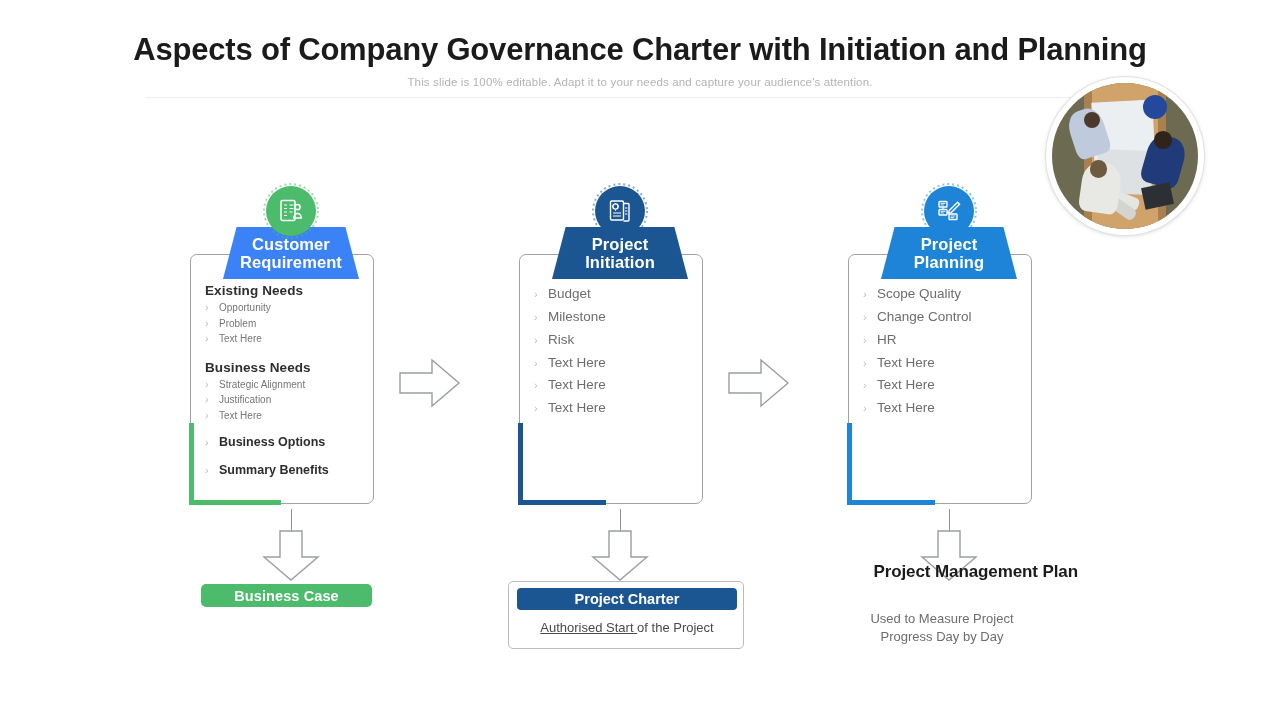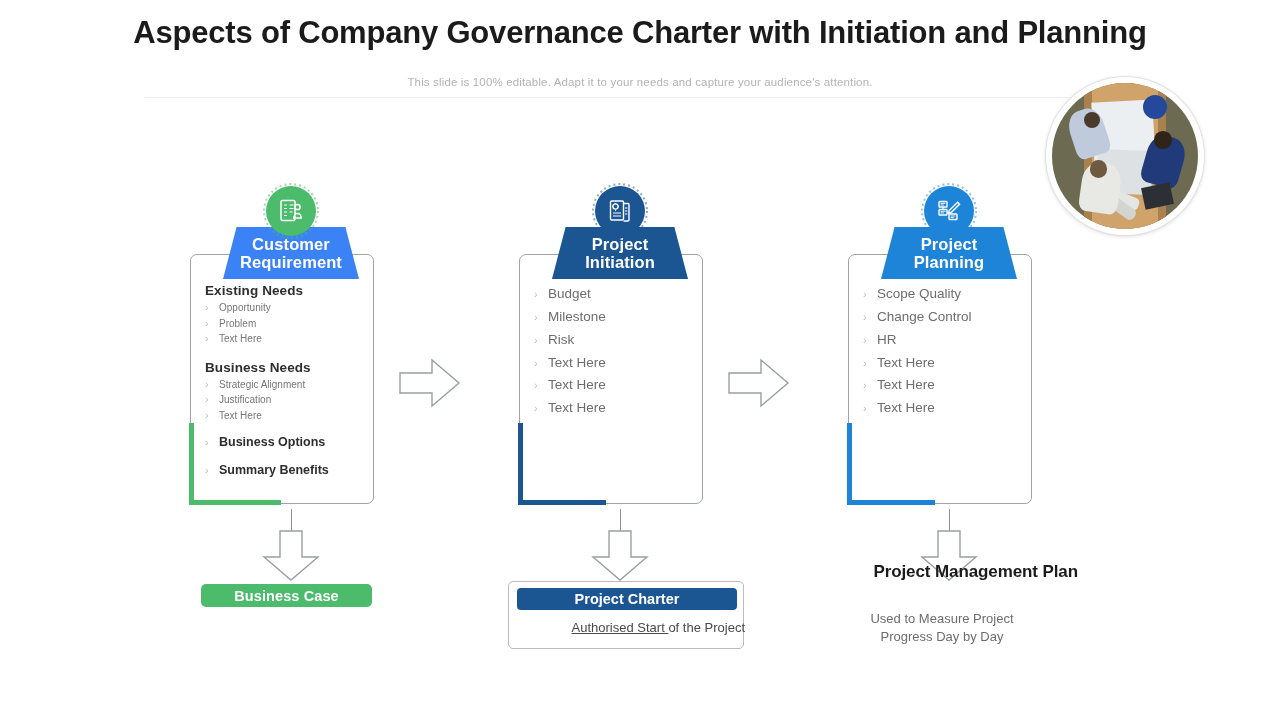--- a/index.html
+++ b/index.html
@@ -7,21 +7,21 @@
     width: 1280px; height: 720px;
     background: #ffffff;
     font-family: "Liberation Sans", sans-serif;
     overflow: hidden;
     position: relative;
   }
   .slide { position: relative; width: 1280px; height: 720px; }
 
   
   .title {
-    position: absolute; left: 0; top: 15px; width: 1280px;
+    position: absolute; left: 0; top: 32px; width: 1280px;
     text-align: center;
     font-size: 31px; font-weight: bold; color: #1b1b1b;
     letter-spacing: -0.2px;
   }
   .subtitle {
     position: absolute; left: 0; top: 76px; width: 1280px;
     text-align: center;
     font-size: 11.5px; color: #b3b3b3; letter-spacing: .15px;
   }
   .hdr-rule {
@@ -153,21 +153,21 @@
     border: 1px solid #b9bcc0; border-radius: 5px; background: #fff;
   }
   .charter-pill {
     position: absolute; left: 8px; top: 6px; width: 220px; height: 22px;
     border-radius: 4px; background: #1b5693; color: #fff;
     display:flex; align-items:center; justify-content:center;
     font-size: 14.5px; font-weight: bold;
   }
   .charter-sub {
     position: absolute; left: 0; top: 38px; width: 236px;
-    text-align: right; font-size: 13px; color: #4a4a4a;
+    text-align: center; font-size: 13px; color: #4a4a4a;
   }
   .charter-sub .u { text-decoration: underline; }
 
   .pmp-title {
     position: absolute; left: 806px; top: 562px; width: 272px;
     text-align: right; font-size: 17px; font-weight: bold; color: #1b1b1b;
     letter-spacing: -.1px;
   }
   .pmp-sub {
     position: absolute; left: 806px; top: 610px; width: 272px;

